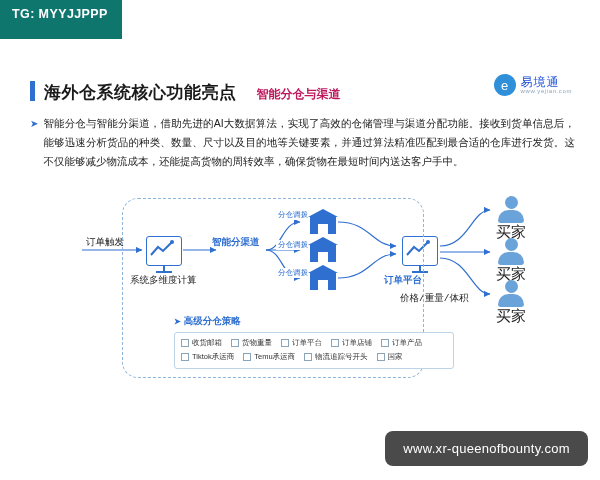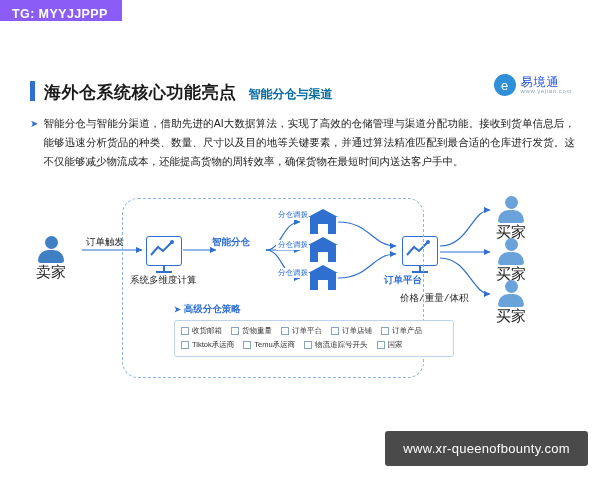--- a/index.html
+++ b/index.html
@@ -19,39 +19,39 @@
     left: 0; top: 0;
     width: 600px;
     height: 480px;
     background: #ffffff;
   }
   
   .tg-badge {
     position: absolute;
     left: 0;
     top: 0;
-    background: #8b5cf6;
+    background: #0f766e;
     color: #ffffff;
     font-size: 12.5px;
     font-weight: bold;
     letter-spacing: 0.4px;
-    padding: 7px 14px 0 12px;
+    padding: 7px 14px 18px 12px;
     z-index: 30;
   }
   
   .url-badge {
     position: absolute;
     right: 12px;
     bottom: 14px;
     background: #4a4a4a;
     color: #ffffff;
     font-size: 13px;
     letter-spacing: 0.3px;
     padding: 10px 18px;
-    border-radius: 3px;
+    border-radius: 8px;
     z-index: 30;
   }
   
   .hdr {
     position: absolute;
     left: 30px;
     top: 78px;
     display: flex;
     align-items: baseline;
   }
@@ -65,22 +65,22 @@
   }
   .hdr-title {
     font-size: 17px;
     font-weight: bold;
     color: #1a1a1a;
     letter-spacing: 0.5px;
   }
   .hdr-sub {
     font-size: 12px;
     font-weight: bold;
-    color: #0369a1;
-    margin-left: 12px;
+    color: #be185d;
+    margin-left: 20px;
   }
   
   .logo {
     position: absolute;
     right: 28px;
     top: 74px;
     display: flex;
     align-items: center;
   }
   .logo-mark {
@@ -239,21 +239,21 @@
     font-size: 7.5px;
     color: #2f6fd0;
     background: #fff;
     padding: 0 2px;
     white-space: nowrap;
   }
   
   .strategy {
     position: absolute;
     left: 112px;
-    top: 115px;
+    top: 127px;
     width: 280px;
     padding-left: 42px;
   }
   .strategy-title {
     font-size: 9.5px;
     font-weight: bold;
     color: #2f6fd0;
     margin-bottom: 4px;
   }
   .strategy-title .ar { font-size: 8px; margin-right: 3px; }
@@ -337,39 +337,34 @@
       <path d="M246,62 C262,62 262,90 280,90" fill="none" stroke="#2f6fd0" stroke-width="1.2" marker-end="url(#ah)"></path>
 
       <path d="M318,34 C350,34 352,58 376,58" fill="none" stroke="#2f6fd0" stroke-width="1.2" marker-end="url(#ah)"></path>
       <path d="M318,90 C350,90 352,66 376,66" fill="none" stroke="#2f6fd0" stroke-width="1.2" marker-end="url(#ah)"></path>
 
       <path d="M420,58 C448,58 452,22 470,22" fill="none" stroke="#2f6fd0" stroke-width="1.2" marker-end="url(#ah)"></path>
       <line x1="420" y1="64" x2="470" y2="64" stroke="#2f6fd0" stroke-width="1.2" marker-end="url(#ah)"></line>
       <path d="M420,70 C448,70 452,106 470,106" fill="none" stroke="#2f6fd0" stroke-width="1.2" marker-end="url(#ah)"></path>
     </svg>
 
-    <div class="person" style="left:14px; top:48px;">
-      <div class="head"></div>
-      <div class="body"></div>
-      <div class="plabel">卖家</div>
-    </div>
 
     <div class="lbl" style="left:66px; top:48px;">订单触发</div>
 
     <div class="tile" style="left:126px; top:48px;">
       <svg width="30" height="24" viewBox="0 0 30 24">
         <polyline points="4,18 11,10 16,14 25,5" fill="none" stroke="#2f6fd0" stroke-width="2"></polyline>
         <circle cx="25" cy="5" r="2" fill="#2f6fd0"></circle>
       </svg>
       <div class="tile-stand"></div>
       <div class="tile-foot"></div>
     </div>
     <div class="lbl" style="left:110px; top:86px;">系统多维度计算</div>
 
-    <div class="lbl blue" style="left:192px; top:48px;">智能分仓</div>
+    <div class="lbl blue" style="left:192px; top:48px;">智能分渠道</div>
 
     <div class="arrowlabel" style="left:256px; top:22px;">分仓调拨</div>
     <div class="arrowlabel" style="left:256px; top:52px;">分仓调拨</div>
     <div class="arrowlabel" style="left:256px; top:80px;">分仓调拨</div>
 
     <div class="wh" style="left:288px; top:21px;">
       <div class="roof"></div>
       <div class="base">
           <div class="door"></div>
         </div>

